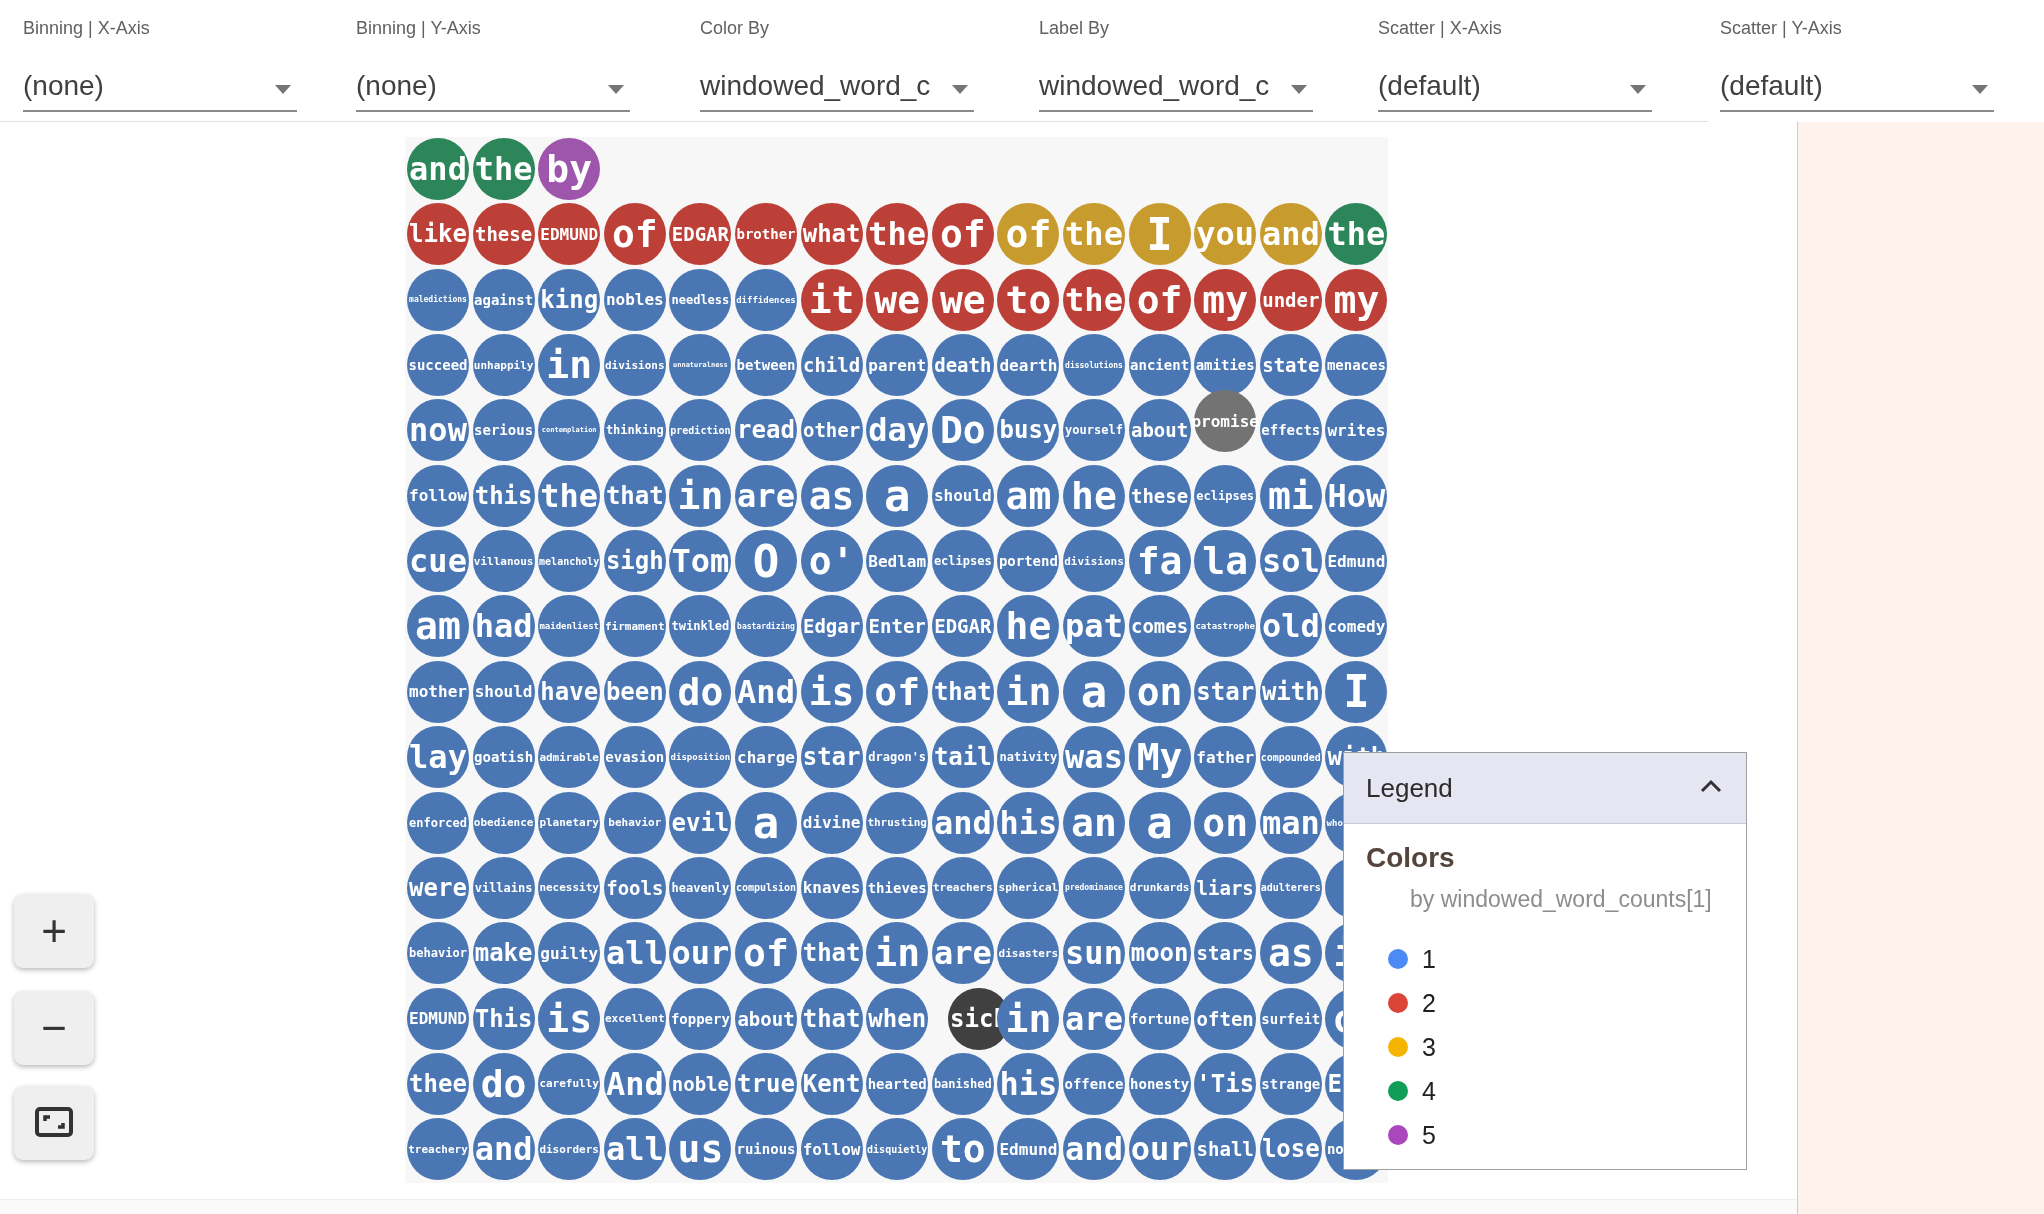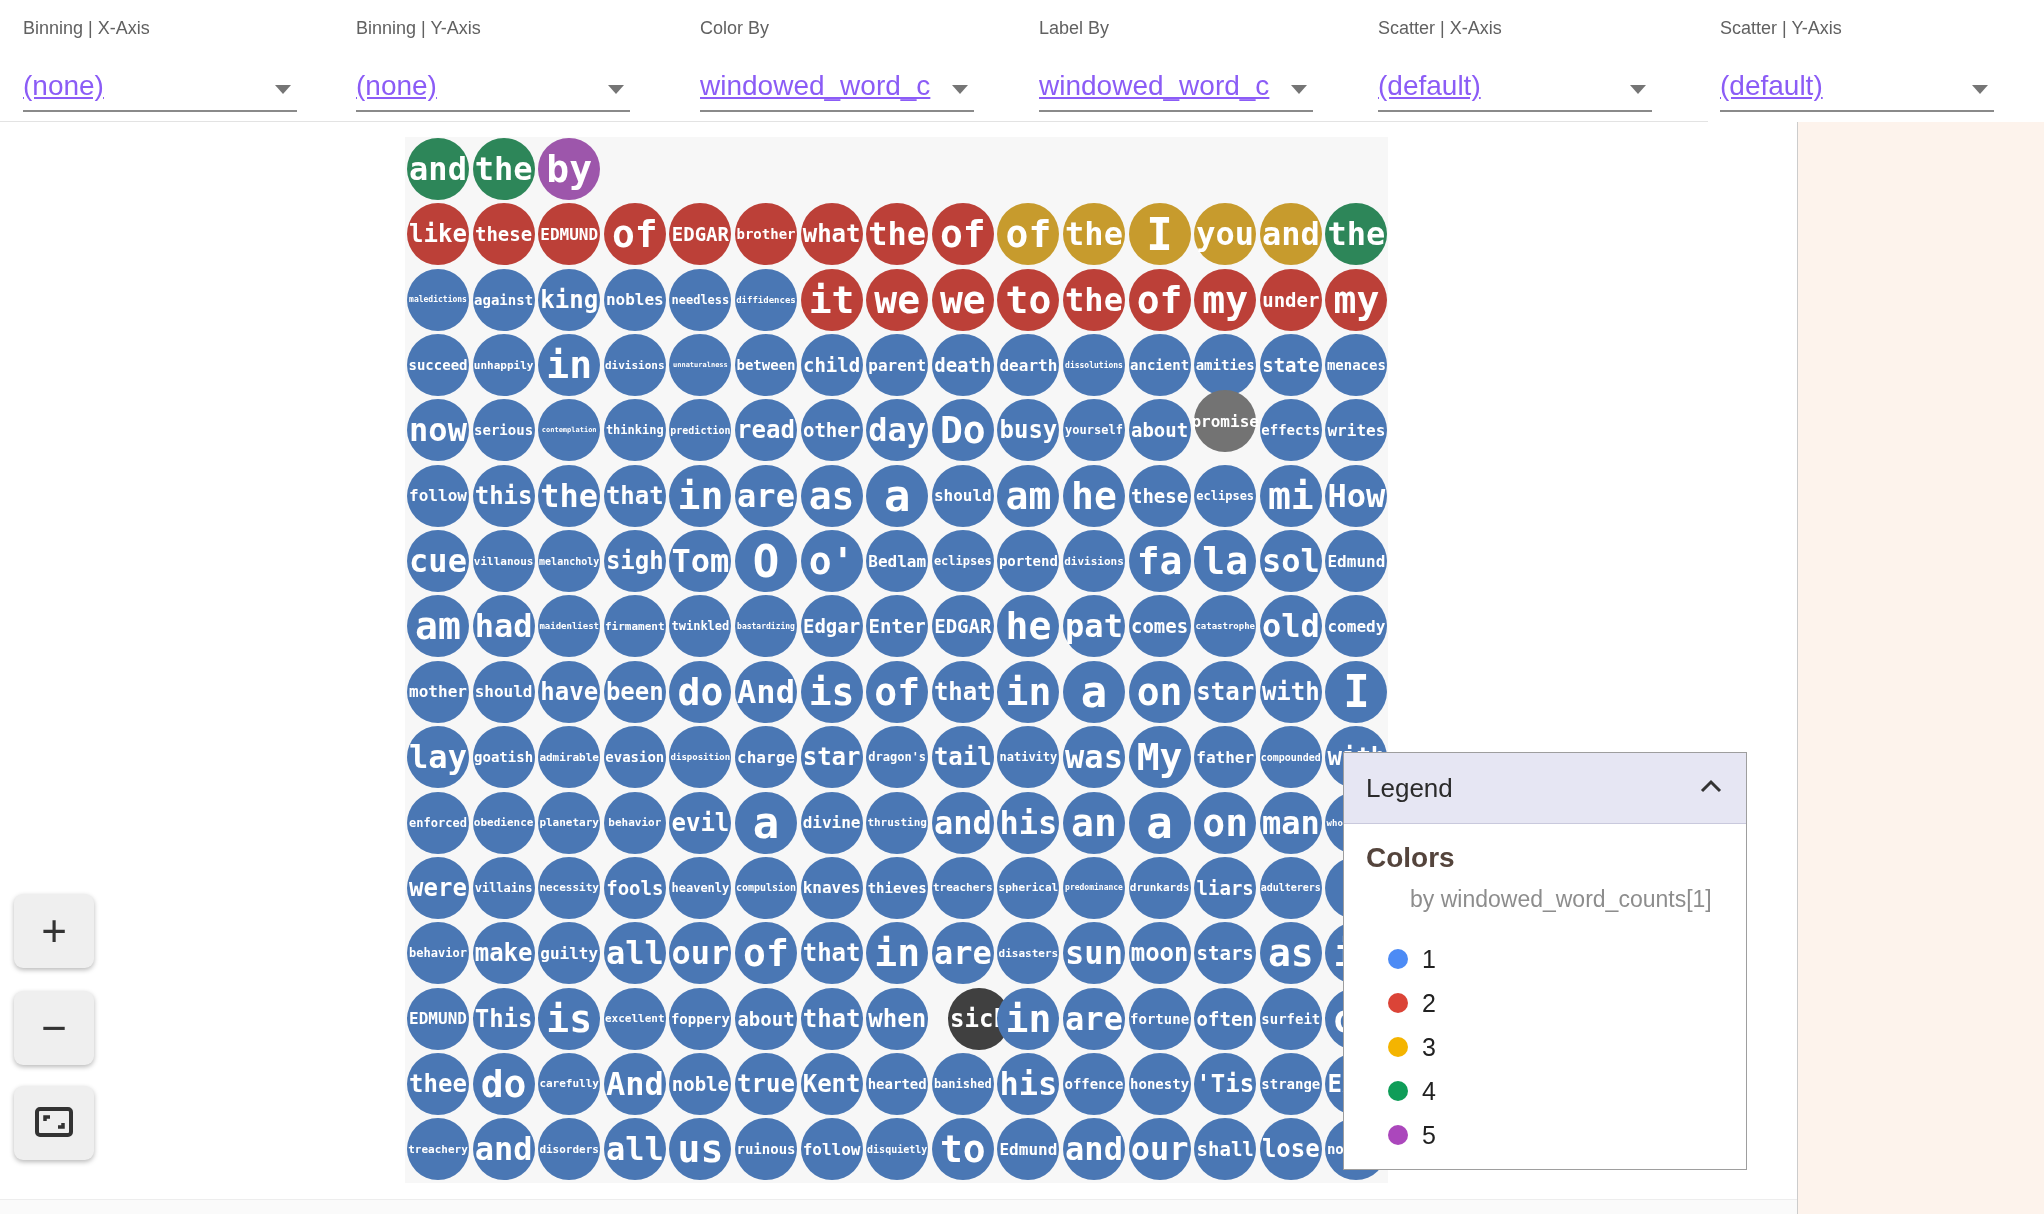--- a/index.html
+++ b/index.html
@@ -4,22 +4,22 @@
 <style>
   html,body{margin:0;padding:0;}
   .page{position:relative;width:2044px;height:1214px;background:#ffffff;overflow:hidden;
         font-family:"Liberation Sans",sans-serif;}
 
   
   .toolbar{position:absolute;left:0;top:0;width:1708px;height:121px;background:#fff;
            border-bottom:1px solid #e3e3e3;z-index:4;}
   .tb-control{position:absolute;top:16px;height:94px;width:274px;border-bottom:2px solid #8a8a8a;}
   .tb-label{position:absolute;left:0;top:2px;font-size:18px;color:#616161;white-space:nowrap;}
-  .tb-value{position:absolute;left:0;bottom:8px;right:30px;font-size:28px;color:#8b5cf6;
-            white-space:nowrap;overflow:hidden;text-decoration:underline;}
+  .tb-value{position:absolute;left:0;bottom:8px;right:30px;font-size:28px;color:#404040;
+            white-space:nowrap;overflow:hidden;}
   .tb-arrow{position:absolute;right:6px;bottom:16px;width:0;height:0;
             border-left:8px solid transparent;border-right:8px solid transparent;
             border-top:9px solid #757575;}
 
   
   .stage{position:absolute;left:405px;top:137px;width:983px;height:1046px;background:#f7f7f7;z-index:1;}
   .bubble{position:absolute;width:62px;height:62px;border-radius:50%;display:flex;
           align-items:center;justify-content:center;color:#fff;
           font-family:"DejaVu Sans Mono",monospace;font-weight:700;text-align:center;
           white-space:nowrap;cursor:pointer;}

